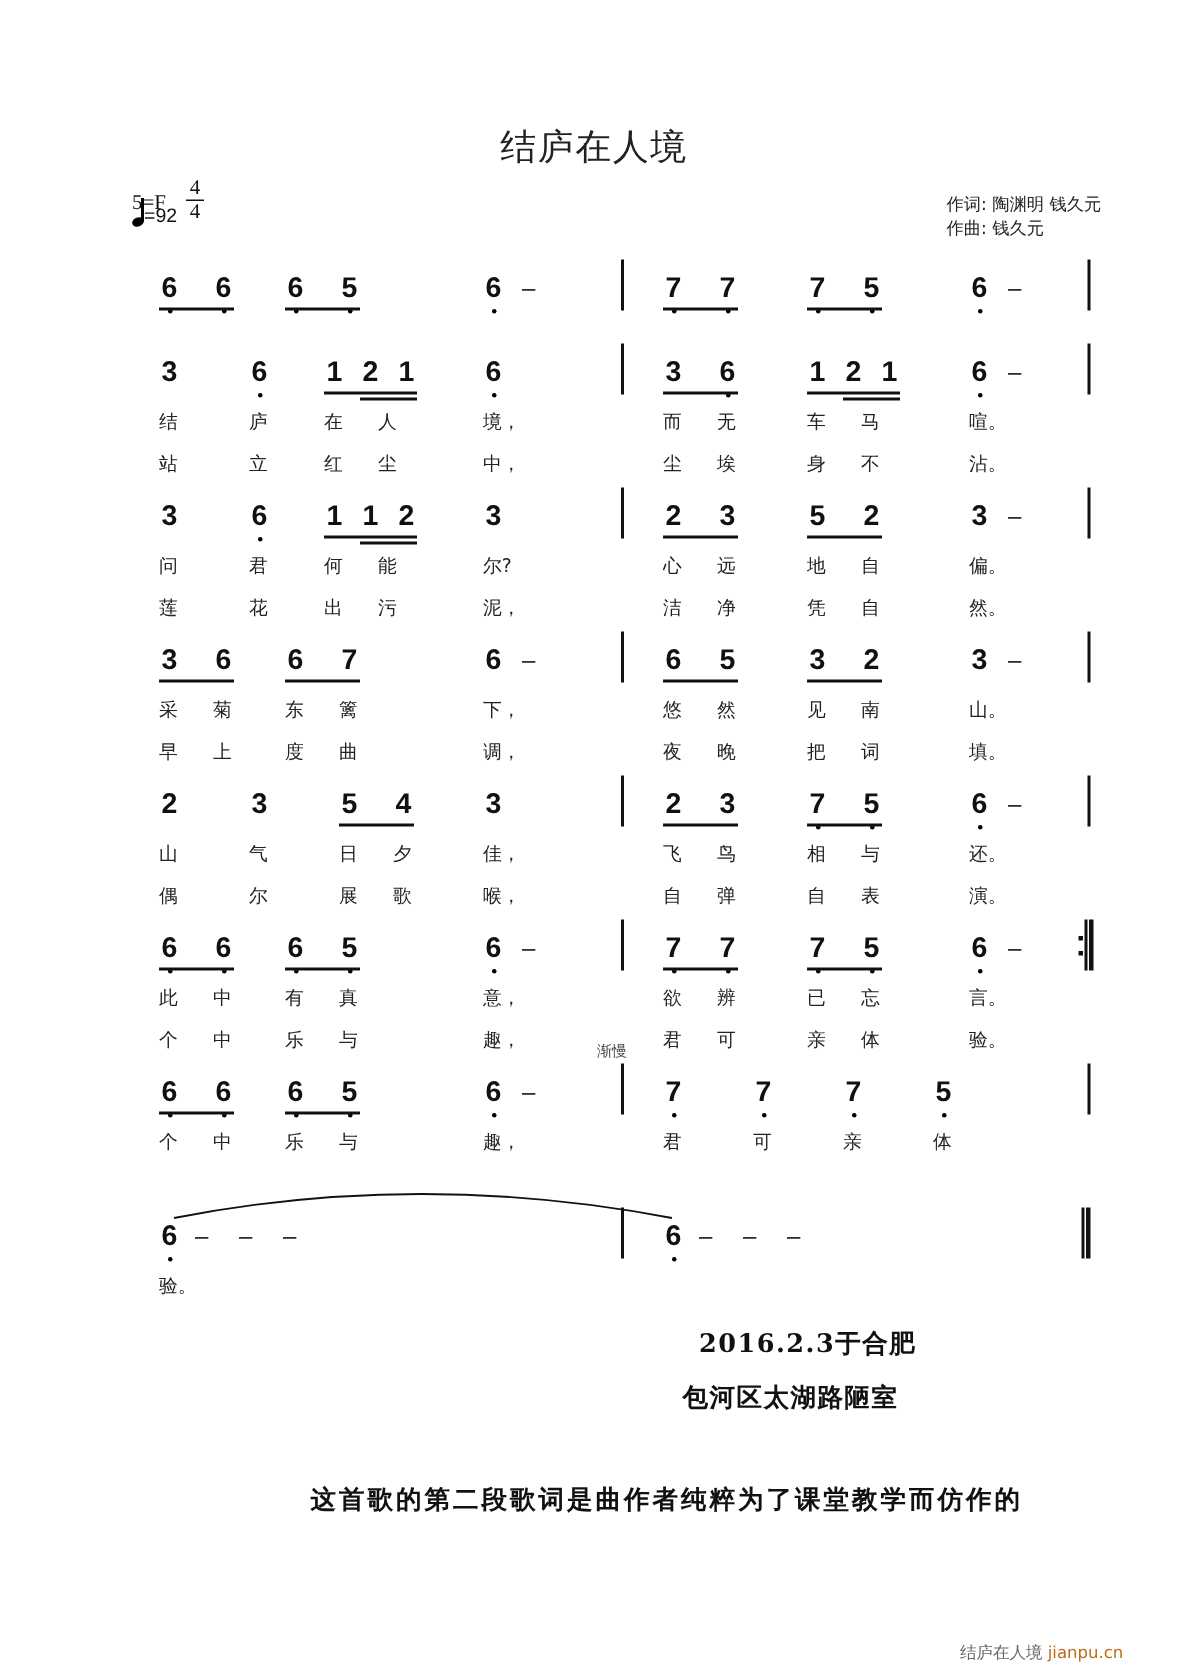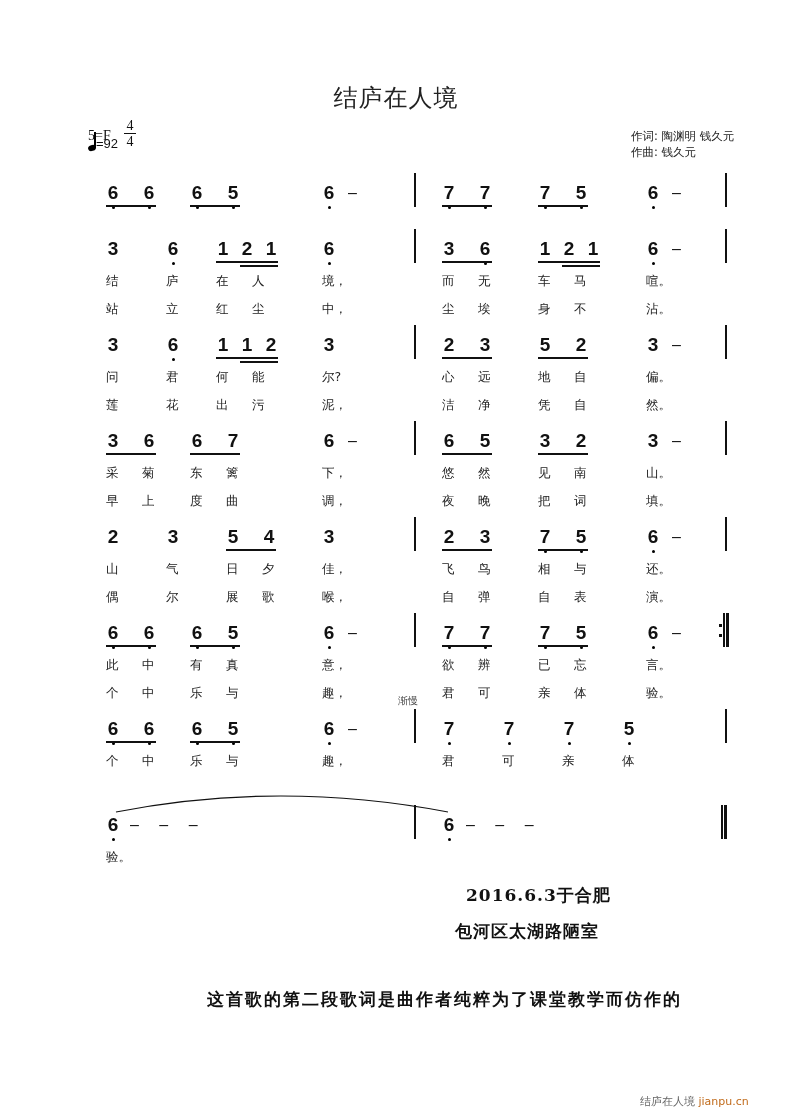--- a/index.html
+++ b/index.html
@@ -318,21 +318,21 @@
       <div class="dash" style="left: 466px; top: 815px; letter-spacing: 8px;">– – –</div>
       <div class="bar" style="left: 414px; top: 805px; height: 34px;"></div>
       <div class="end-bar-thin" style="left: 721px; top: 805px; height: 34px;"></div>
       <div class="end-bar-thick" style="left: 724px; top: 805px; height: 34px;"></div>
       <div class="lyr" style="left: 106px; top: 849px;">验。</div>
     </div>
   </div>
 
 <div class="marking" style="left:398px;top:694px;">渐慢</div>
 
-<div class="footer1" style="left:466px;top:884px;">2016.6.3于合肥</div>
+<div class="footer1" style="left:466px;top:884px;">2016.2.3于合肥</div>
 <div class="footer2" style="left:455px;top:920px;">包河区太湖路陋室</div>
 <div class="note-line">这首歌的第二段歌词是曲作者纯粹为了课堂教学而仿作的</div>
 
 <div class="watermark">
   <span>结庐在人境</span>
   <span class="wm-url">jianpu.cn</span>
 </div>
 
 <svg class="slur" width="790" height="1119">
     <path d="M116 812 Q 280 780 448 812" fill="none" stroke="#111" stroke-width="1.2"></path>

